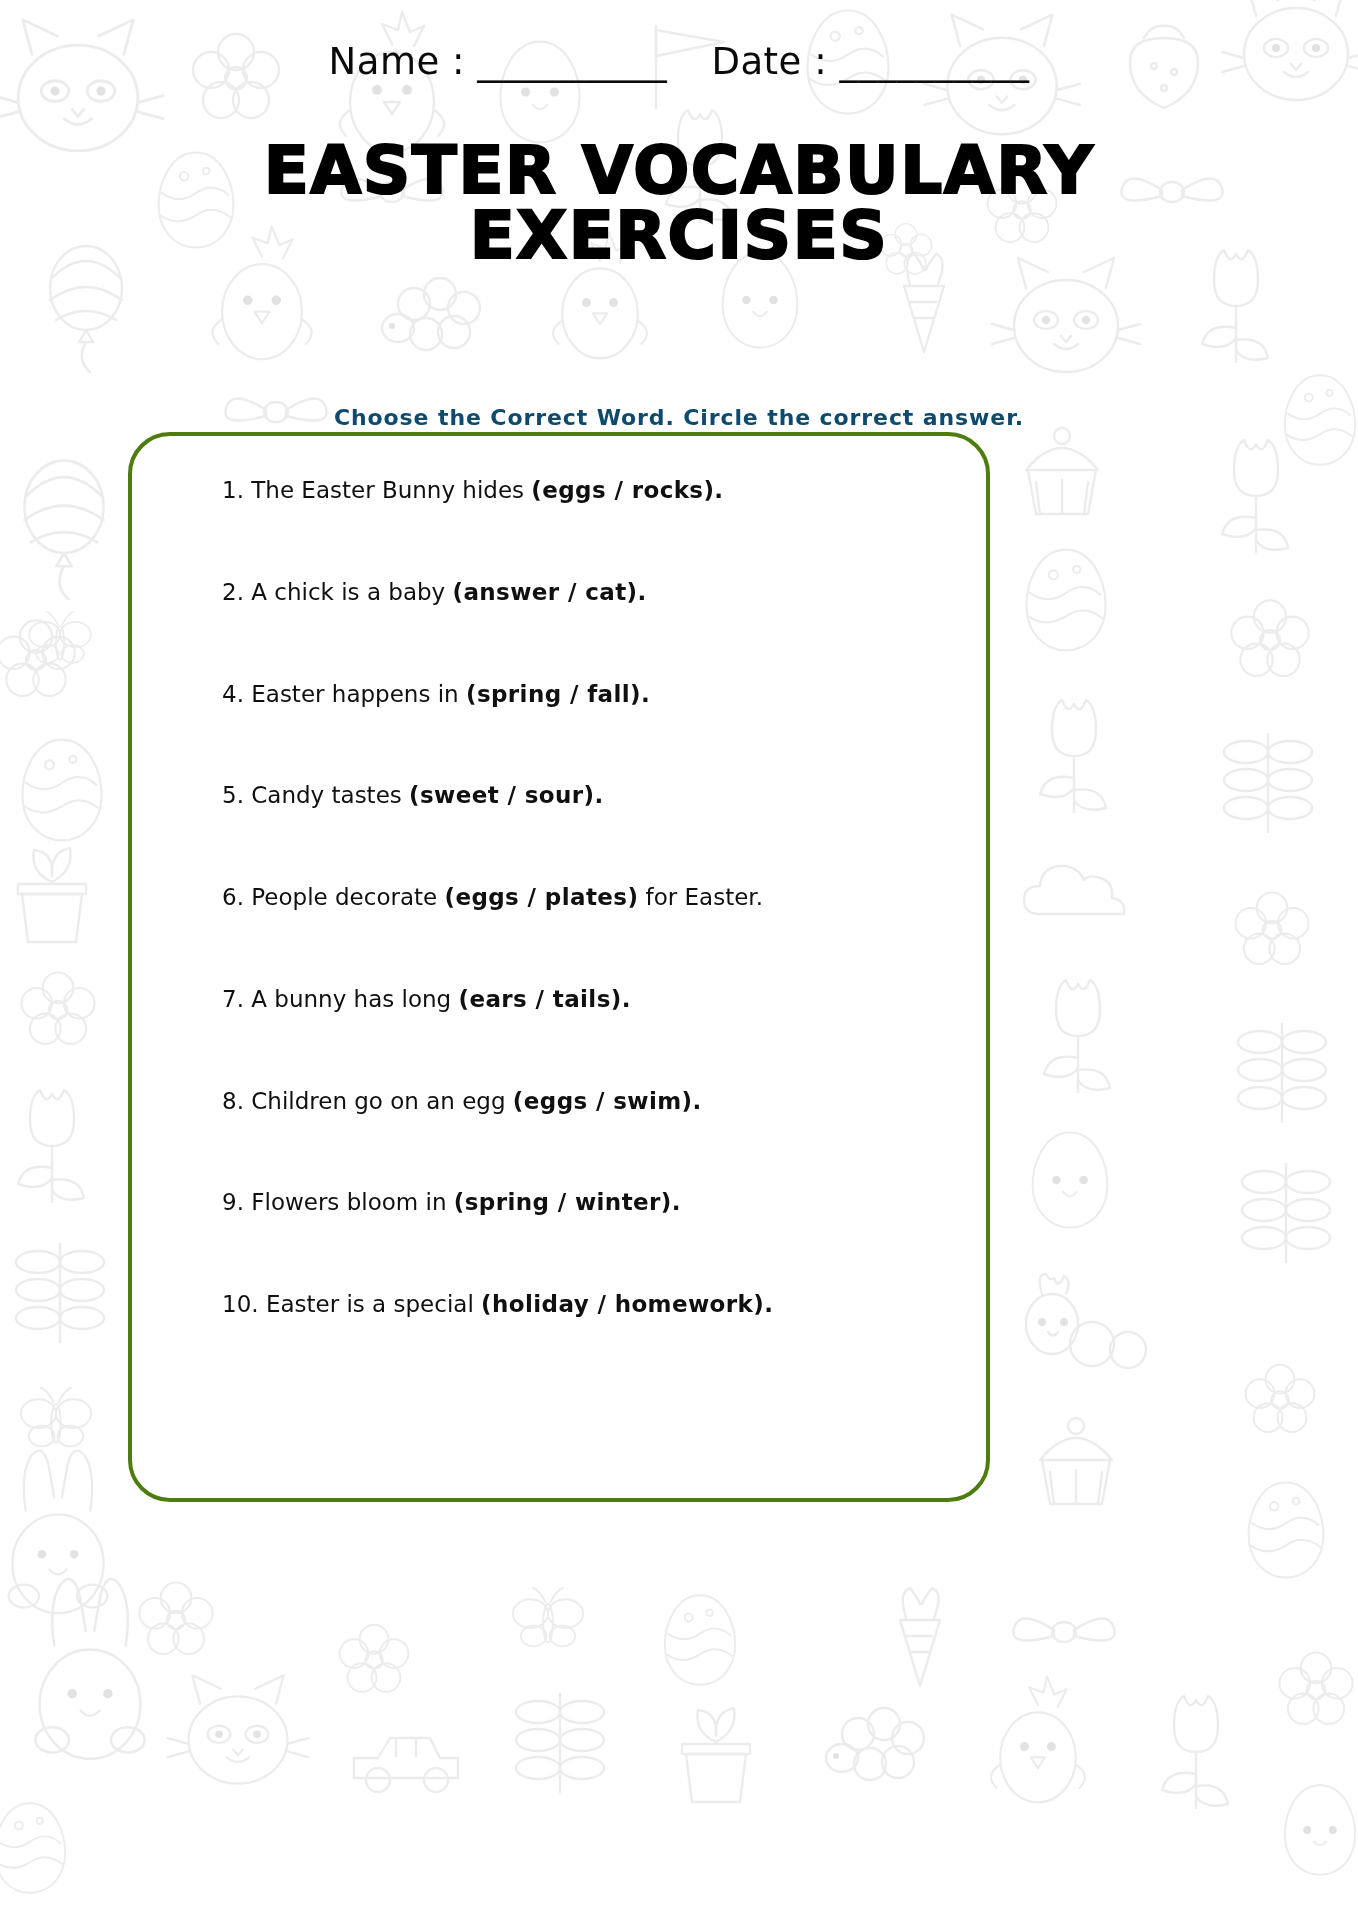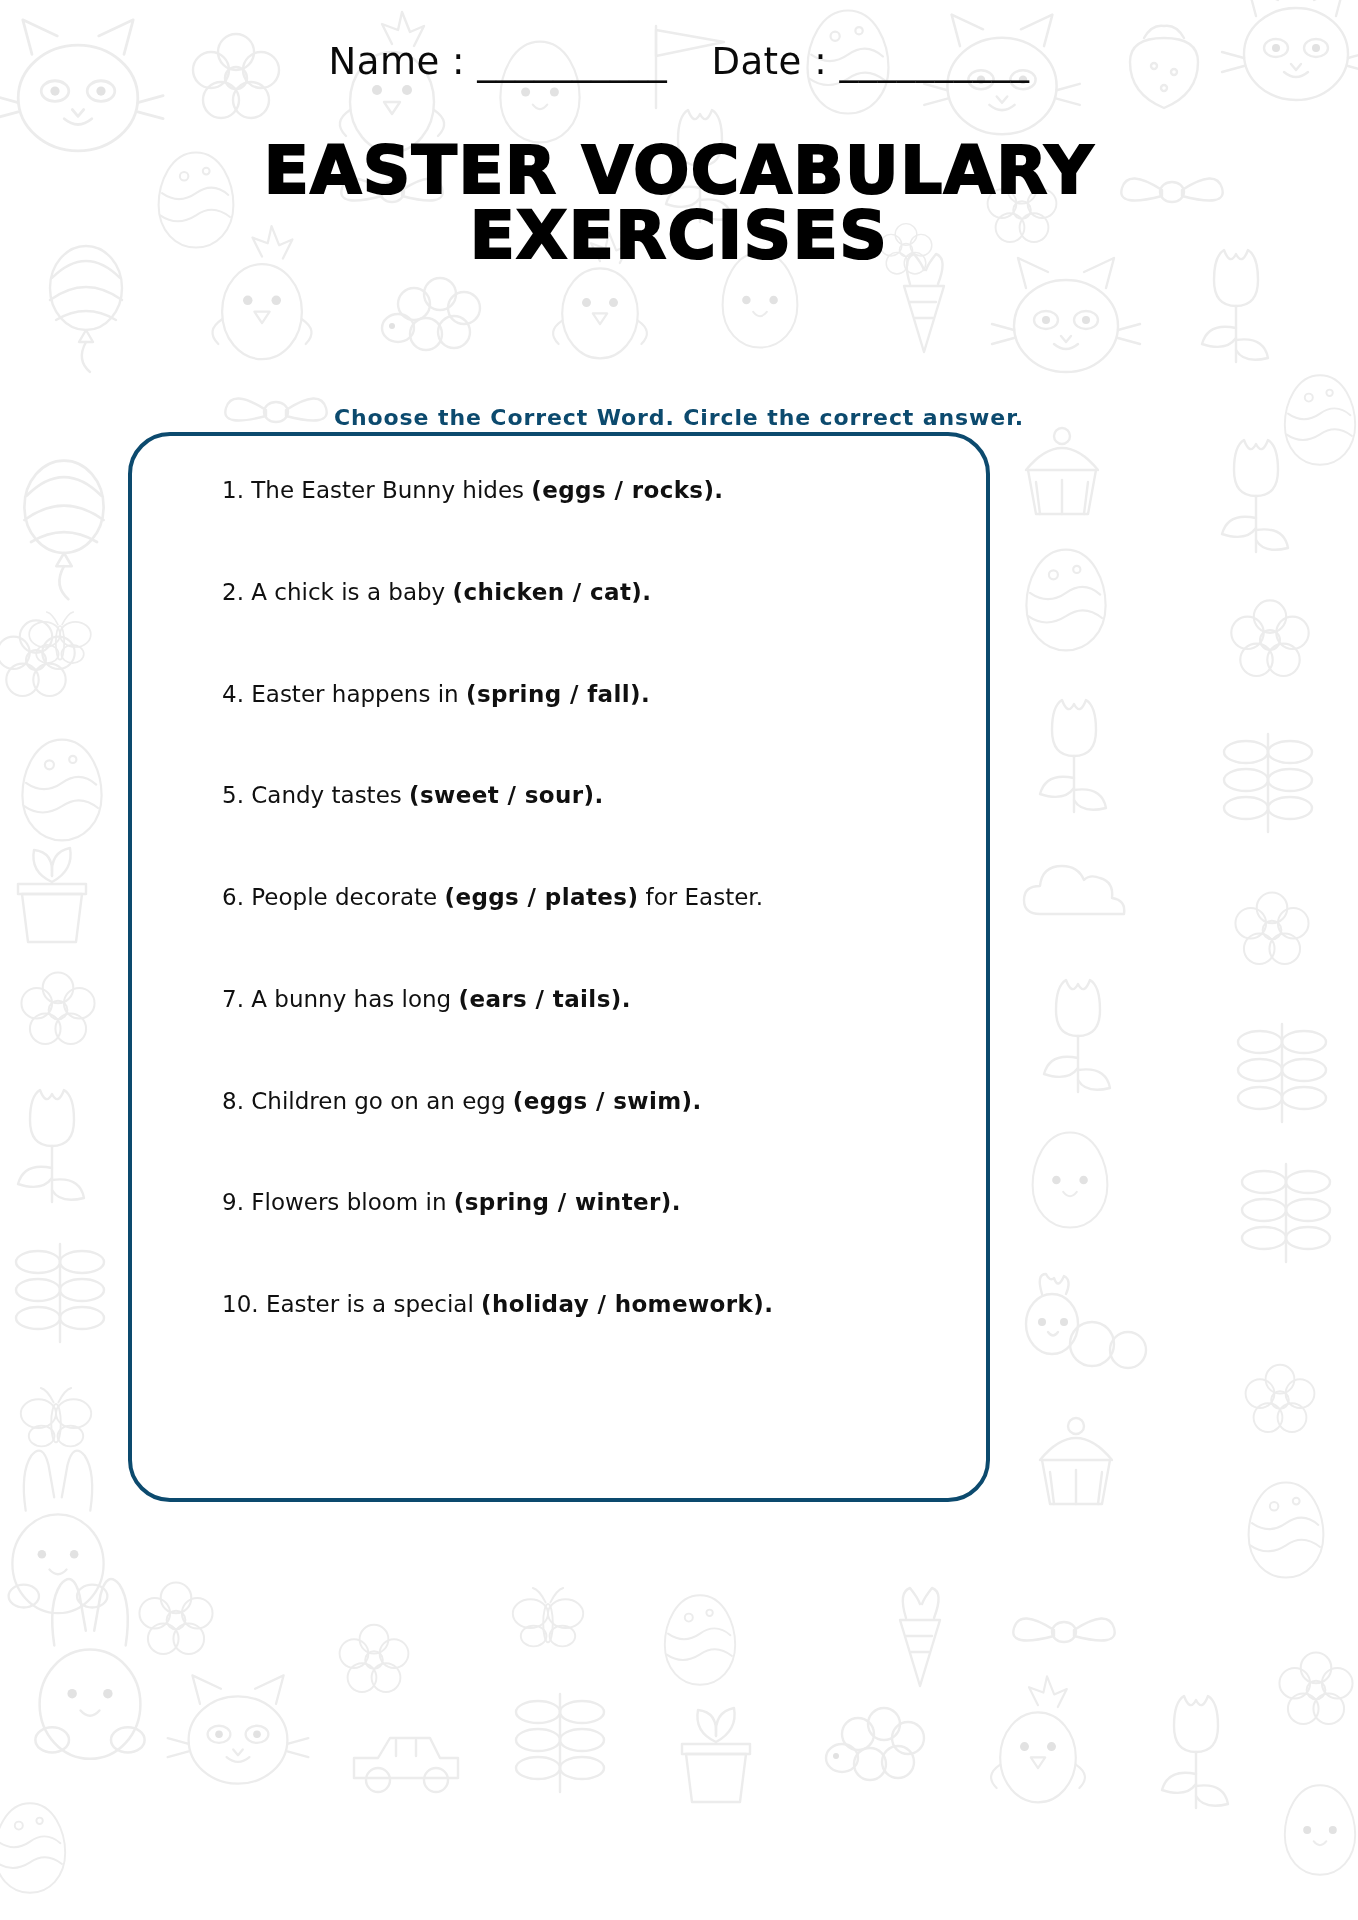--- a/index.html
+++ b/index.html
@@ -87,21 +87,21 @@
     color: #0c4a6e;
   }
 
   
   .content-box {
     position: absolute;
     left: 128px;
     top: 432px;
     width: 862px;
     height: 1070px;
-    border: 4px solid #0c4a6e;
+    border: 4px solid #4d7c0f;
     border-radius: 42px;
     background: #ffffff;
     box-sizing: border-box;
   }
 
   .question-list {
     position: absolute;
     left: 90px;
     top: 40px;
     width: 740px;
@@ -365,21 +365,21 @@
   <div class="title-block">
     <div class="title-line l1">EASTER VOCABULARY</div>
     <div class="title-line l2">EXERCISES</div>
   </div>
 
   <div class="subtitle">Choose the Correct Word.  Circle the correct answer.</div>
 
   <div class="content-box">
     <div class="question-list" id="question-list">
         <div class="question"><span class="q-stem">1.</span><span class="q-stem"> The Easter Bunny hides </span><span class="q-choice">(eggs / rocks).</span></div>
-        <div class="question"><span class="q-stem">2.</span><span class="q-stem"> A chick is a baby </span><span class="q-choice">(chicken / cat).</span></div>
+        <div class="question"><span class="q-stem">2.</span><span class="q-stem"> A chick is a baby </span><span class="q-choice">(answer / cat).</span></div>
         <div class="question"><span class="q-stem">4.</span><span class="q-stem"> Easter happens in </span><span class="q-choice">(spring / fall).</span></div>
         <div class="question"><span class="q-stem">5.</span><span class="q-stem"> Candy tastes </span><span class="q-choice">(sweet / sour).</span></div>
         <div class="question"><span class="q-stem">6.</span><span class="q-stem"> People decorate </span><span class="q-choice">(eggs / plates)</span><span class="q-tail"> for Easter.</span></div>
         <div class="question"><span class="q-stem">7.</span><span class="q-stem"> A bunny has long </span><span class="q-choice">(ears / tails).</span></div>
         <div class="question"><span class="q-stem">8.</span><span class="q-stem"> Children go on an egg </span><span class="q-choice">(eggs / swim).</span></div>
         <div class="question"><span class="q-stem">9.</span><span class="q-stem"> Flowers bloom in </span><span class="q-choice">(spring / winter).</span></div>
         <div class="question"><span class="q-stem">10.</span><span class="q-stem"> Easter is a special </span><span class="q-choice">(holiday / homework).</span></div>
       </div>
   </div>
 

